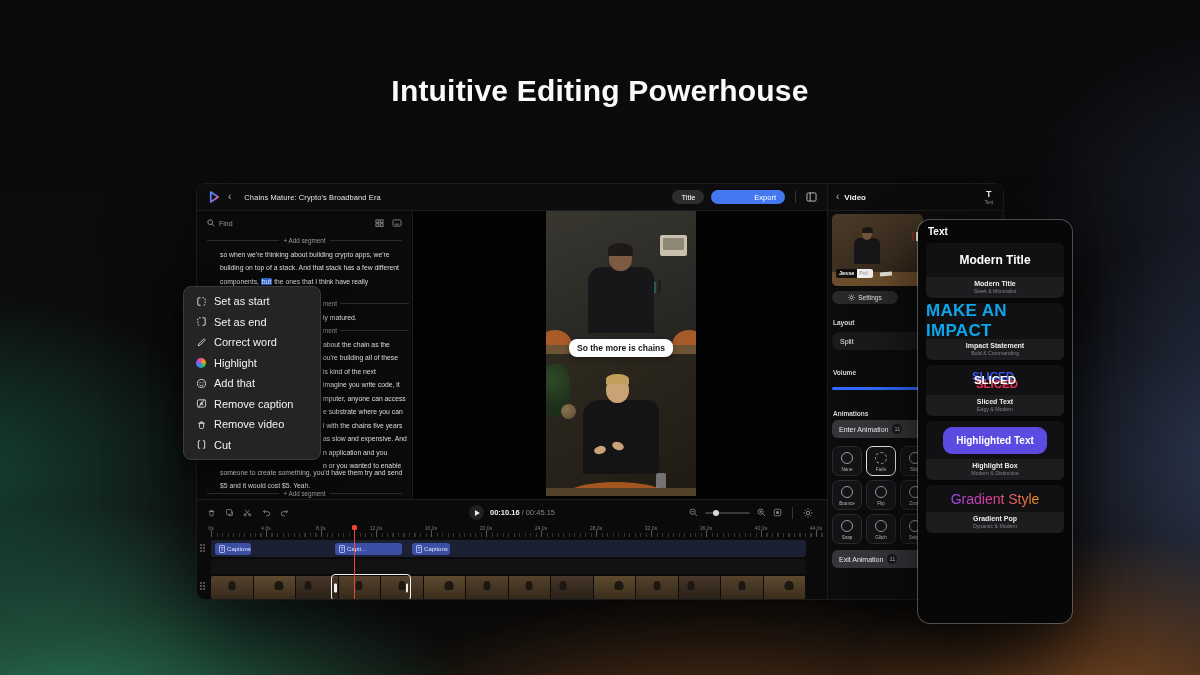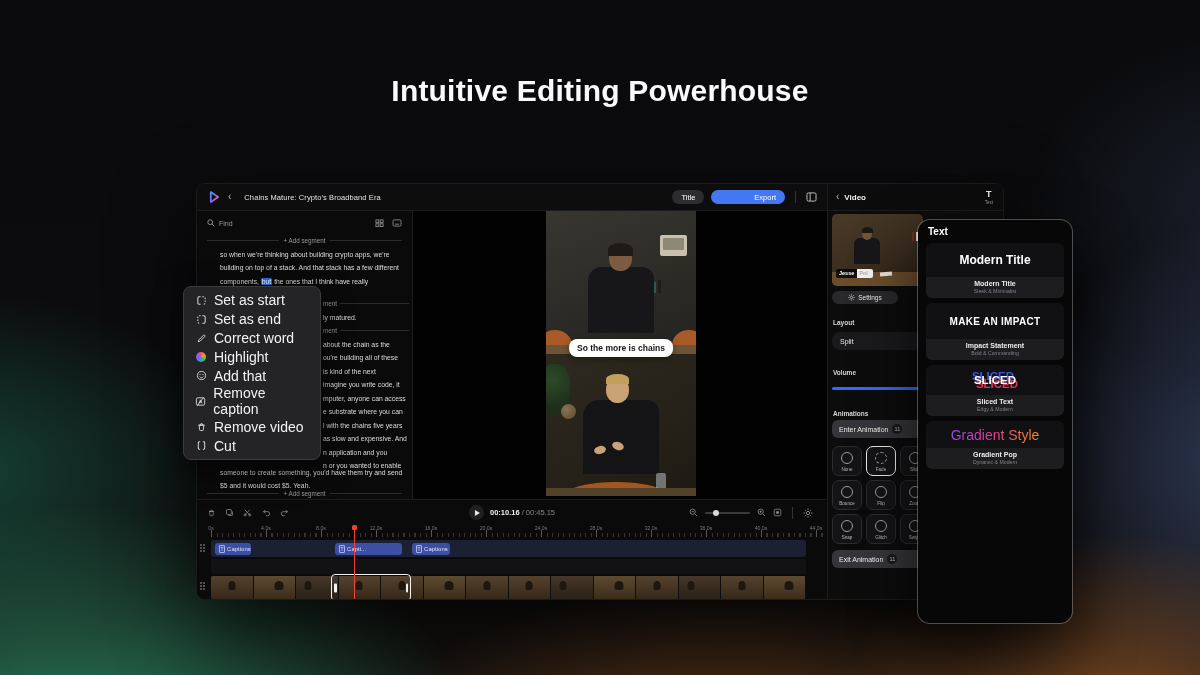--- a/index.html
+++ b/index.html
@@ -159,36 +159,36 @@
   .clip-select::before{left:2px;} .clip-select::after{right:2px;}
   .playhead{position:absolute; left:157px; top:0; width:1.4px; height:75px; background:#ef4136; z-index:5;}
   .playhead::before{content:""; position:absolute; left:-1.8px; top:0; width:5px; height:5px; background:#ef4136; border-radius:1.5px;}
   .track-handle{position:absolute; left:3px; width:5px; height:8px;}
   .track-handle::before{content:""; position:absolute; width:1.5px; height:1.5px; border-radius:50%; background:#5c5c62;
     box-shadow:0 3px 0 #5c5c62, 0 6px 0 #5c5c62, 3px 0 0 #5c5c62, 3px 3px 0 #5c5c62, 3px 6px 0 #5c5c62;}
   
   .ctx-menu{position:absolute; left:183px; top:286px; width:138px; height:174px; background:#242427;
     border:1px solid #3a3a3f; border-radius:8px; z-index:40; box-shadow:0 10px 30px rgba(0,0,0,.6);
     padding:4px 0; display:flex; flex-direction:column;}
-  .ctx-item{flex:1; display:flex; align-items:center; gap:7px; padding:0 11px; font-size:14px; color:#f2f2f2;}
+  .ctx-item{flex:1; display:flex; align-items:center; gap:7px; padding:0 11px; font-size:11px; color:#f2f2f2;}
   .ctx-item .ic{width:12px; height:12px; display:flex; align-items:center; justify-content:center;}
   .hl-dot{width:10px; height:10px; border-radius:50%;
     background:conic-gradient(from 210deg, #3b82f6, #8b5cf6, #ec4899, #f59e0b, #22c55e, #3b82f6);}
   
   .textpanel{position:absolute; left:918px; top:220px; width:154px; height:403px; background:#070708;
     border-radius:12px; z-index:50; box-shadow:0 0 0 1px rgba(255,255,255,.28), 0 25px 60px rgba(0,0,0,.7);
     overflow:hidden; padding:0 8px;}
   .tp-head{height:23px; display:flex; align-items:center; font-size:10px; font-weight:700; color:#fff; padding:0 2px;}
   .tp-card{border-radius:6px; overflow:hidden; margin-bottom:5px;}
   .tp-prev{background:#111113; display:flex; align-items:center; justify-content:center;}
   .tp-strip{background:#1d1d20; text-align:center; padding:3px 0 4px;}
   .tp-name{font-size:7px; font-weight:700; color:#ececec;}
   .tp-sub{font-size:5.2px; color:#808086; margin-top:1px;}
   .pv-modern{font-size:12px; font-weight:700; color:#fff;}
-  .pv-impact{font-size:10px; font-weight:800; color:#ffffff; letter-spacing:.3px;}
+  .pv-impact{font-size:17px; font-weight:800; color:#0ea5e9; letter-spacing:.3px;}
   .pv-sliced{position:relative; font-size:11.5px; font-weight:800; color:#fff;}
   .pv-sliced .ghost{position:absolute; left:0; top:0; width:100%; text-align:center;}
   .pv-sliced .g-blue{color:#3d55e8; transform:translate(-2px,-4px); z-index:0;}
   .pv-sliced .g-red{color:#e83258; transform:translate(2px,4px); z-index:0;}
   .pv-sliced .main{position:relative; z-index:1;}
   .pv-minimal{font-size:9px; letter-spacing:2.8px; color:#e2e2e2; border:1px solid #58585d; padding:7px 10px; white-space:nowrap;}
   .pv-highlight{font-size:10px; font-weight:700; color:#fff; background:#5b4be0; border-radius:9px; padding:8px 13px; white-space:nowrap;}
   .pv-gradient{font-size:14px; font-weight:400;
     background:linear-gradient(90deg,#9b4bf0 0%, #e5399b 45%, #f7941d 100%);
     -webkit-background-clip:text; background-clip:text; color:transparent;}
@@ -661,20 +661,29 @@
         <div class="tp-card">
           <div class="tp-prev" style="height: 30px;">
             <span class="pv-sliced"><span class="ghost g-blue">SLICED</span><span class="ghost g-red">SLICED</span><span class="main">SLICED</span></span>
           </div>
           <div class="tp-strip">
             <div class="tp-name">Sliced Text</div>
             <div class="tp-sub">Edgy &amp; Modern</div>
           </div>
         </div>
         <div class="tp-card">
+          <div class="tp-prev" style="height: 38px;">
+            <span class="pv-highlight">Highlighted Text</span>
+          </div>
+          <div class="tp-strip">
+            <div class="tp-name">Highlight Box</div>
+            <div class="tp-sub">Modern &amp; Distinctive</div>
+          </div>
+        </div>
+        <div class="tp-card">
           <div class="tp-prev" style="height: 27px;">
             <span class="pv-gradient">Gradient Style</span>
           </div>
           <div class="tp-strip">
             <div class="tp-name">Gradient Pop</div>
             <div class="tp-sub">Dynamic &amp; Modern</div>
           </div>
         </div>
       </div>
   </div>

